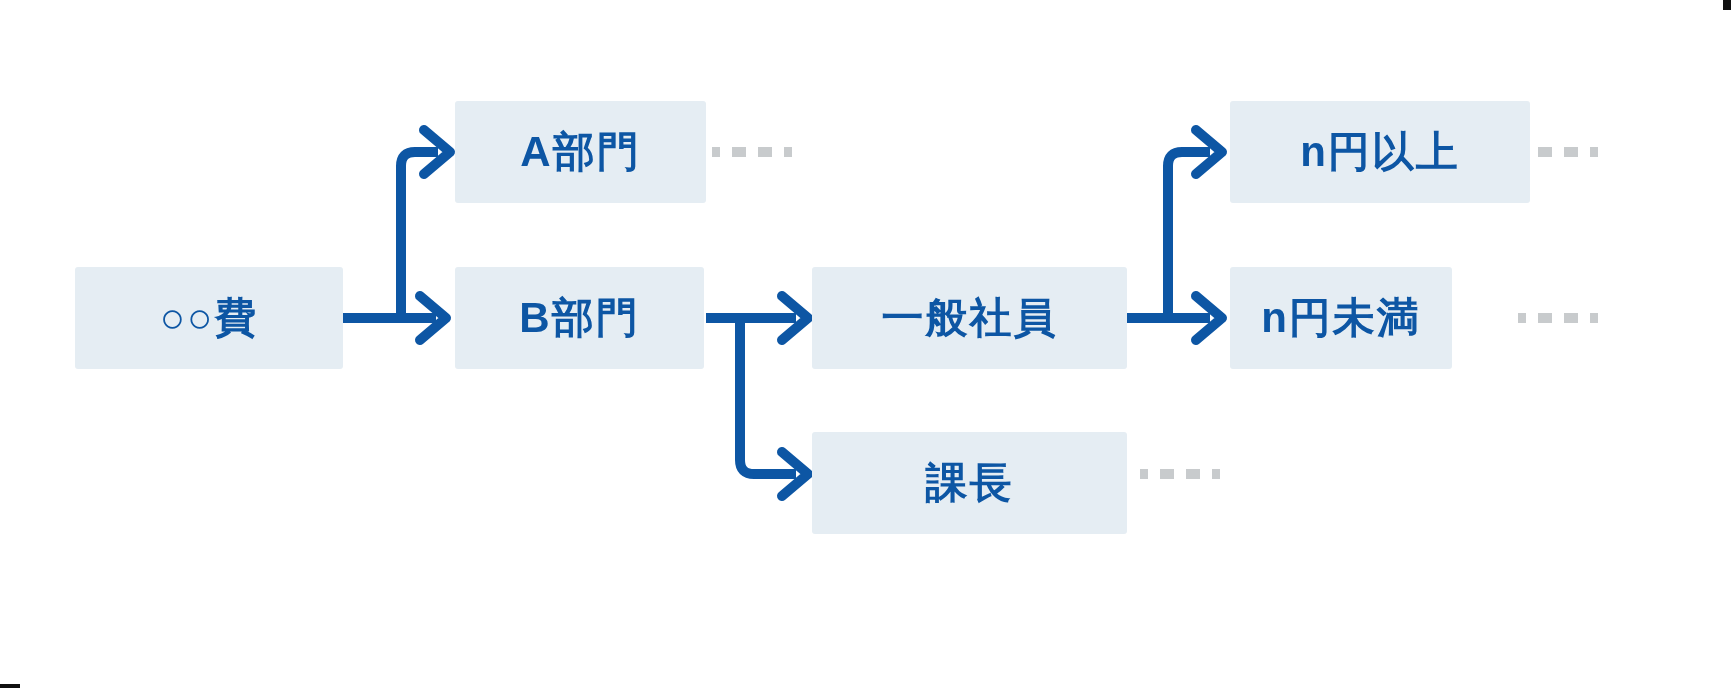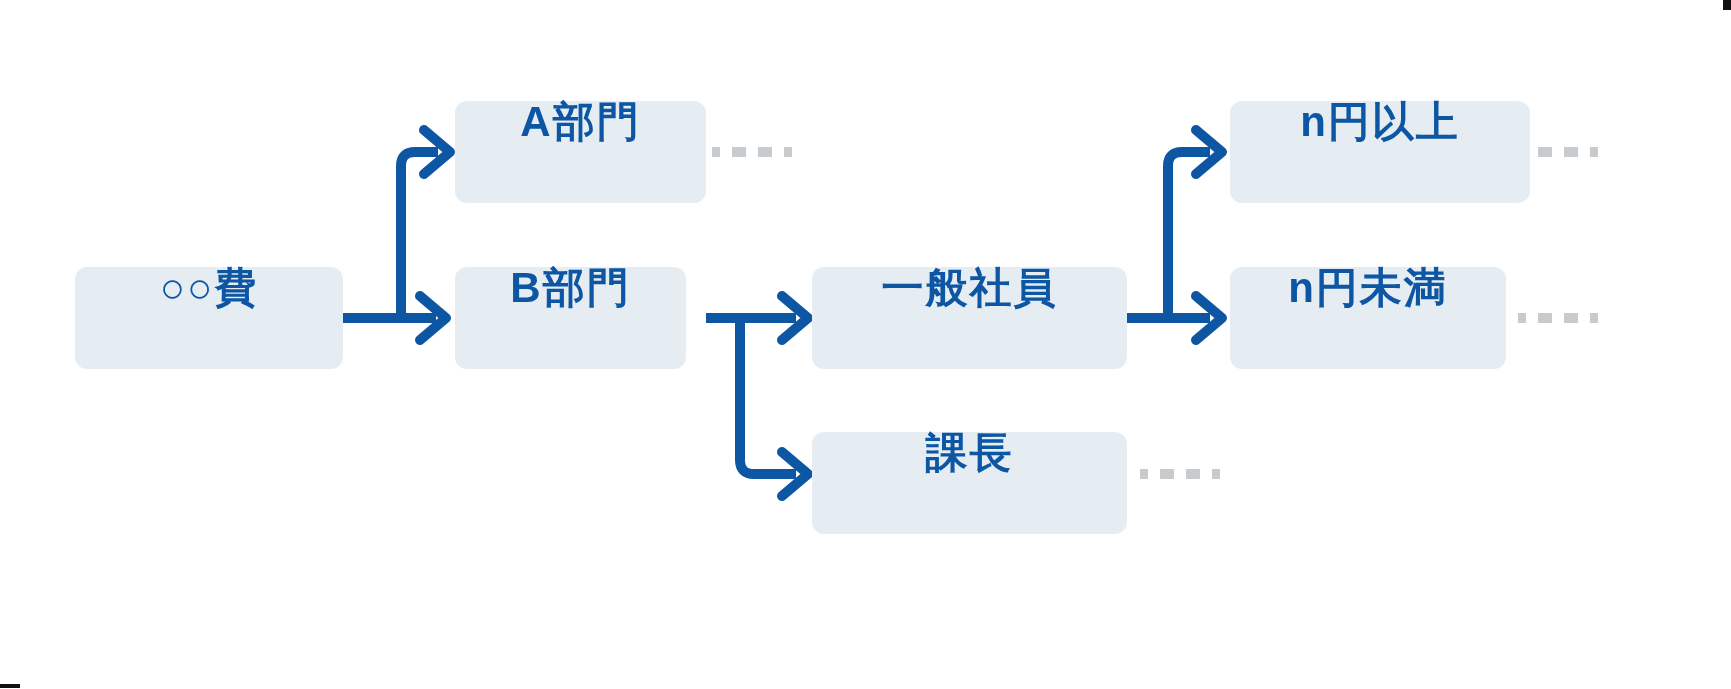--- a/index.html
+++ b/index.html
@@ -11,23 +11,23 @@
   .canvas{
     position:relative;
     width:1731px;height:689px;
     background:#ffffff;
     overflow:hidden;
     font-family:"Liberation Sans","DejaVu Sans",sans-serif;
   }
   .node{
     position:absolute;
     background:var(--node-fill);
-    border-radius:12px;
+    border-radius:3px;
     display:flex;
-    align-items:flex-start;
+    align-items:center;
     justify-content:center;
   }
   .node .label{
     color:var(--accent-blue);
     font-weight:bold;
     font-size:42px;
     letter-spacing:2px;
     line-height:1;
     white-space:nowrap;
   }
@@ -53,25 +53,25 @@
     fill:none;
     stroke-dasharray:8 12 14 12 14 12 8;
   }
   .artifact{position:absolute;background:#111111;}
   .artifact.tr{left:1723px;top:0;width:8px;height:10px;}
   .artifact.bl{left:0;top:684px;width:20px;height:4px;}
 
   
   .n-expense{left:75px;top:267px;width:268px;height:102px;}
   .n-dept-a{left:455px;top:101px;width:251px;height:102px;}
-  .n-dept-b{left:455px;top:267px;width:231px;height:102px;}
+  .n-dept-b{left:455px;top:267px;width:249px;height:102px;}
   .n-staff{left:812px;top:267px;width:315px;height:102px;}
   .n-manager{left:812px;top:432px;width:315px;height:102px;}
   .n-over{left:1230px;top:101px;width:300px;height:102px;}
-  .n-under{left:1230px;top:267px;width:276px;height:102px;}
+  .n-under{left:1230px;top:267px;width:222px;height:102px;}
 </style>
 </head>
 <body>
 
 <div class="canvas">
 
   <svg class="wires" viewBox="0 0 1731 689" aria-hidden="true">
 
     <g>
       <path class="connector" d="M343 318 H436"></path>

